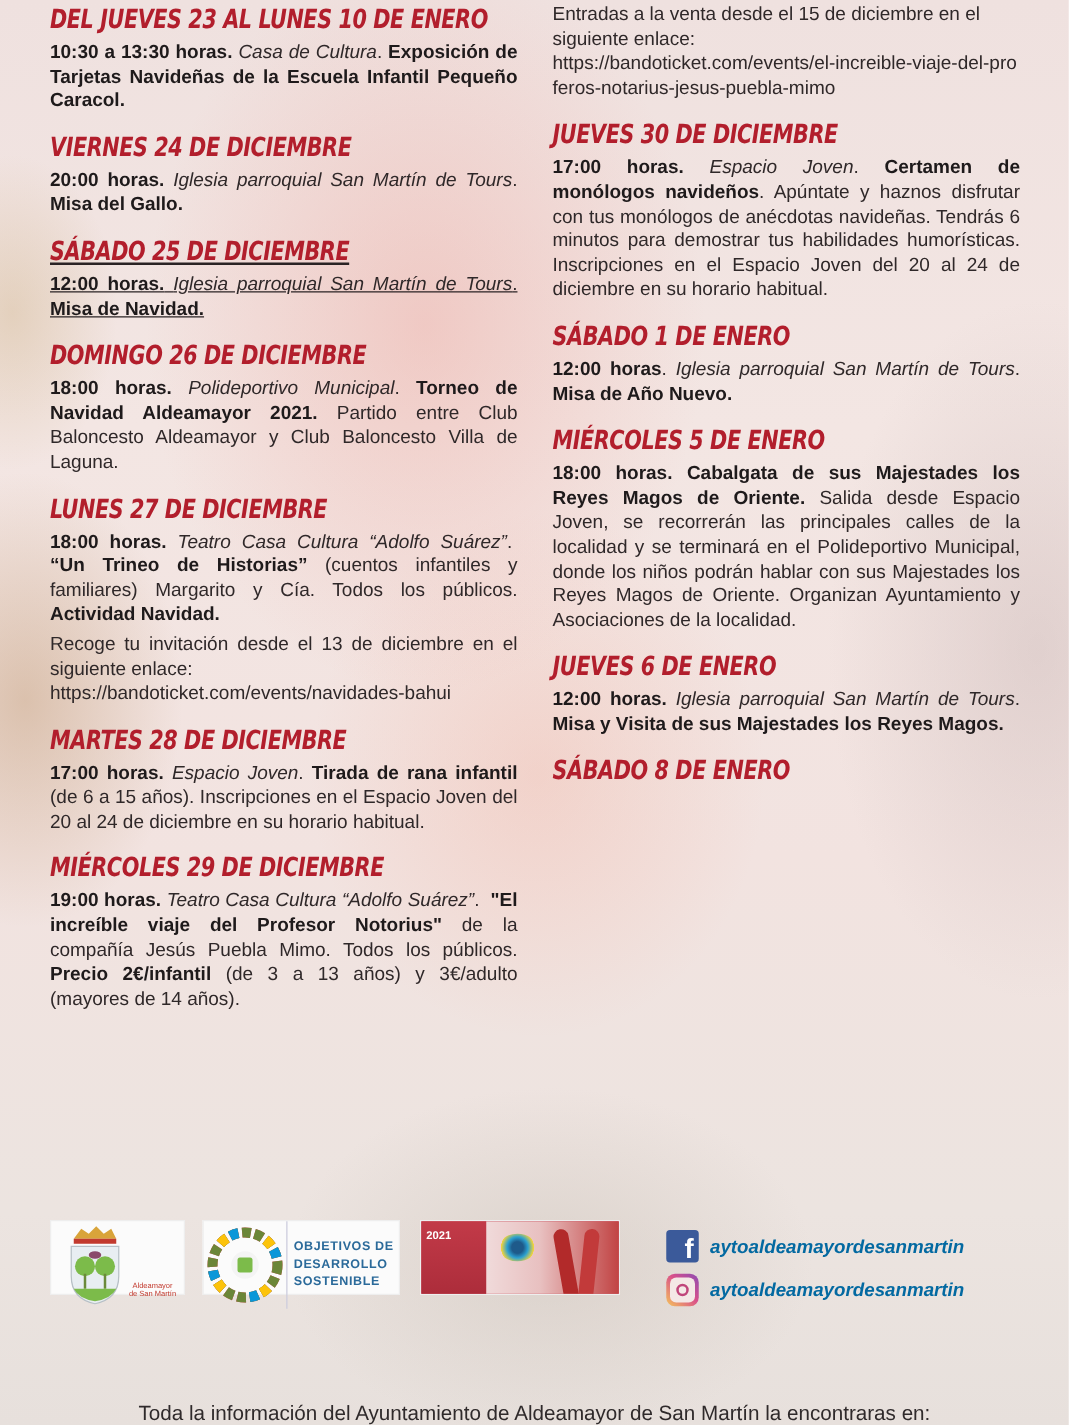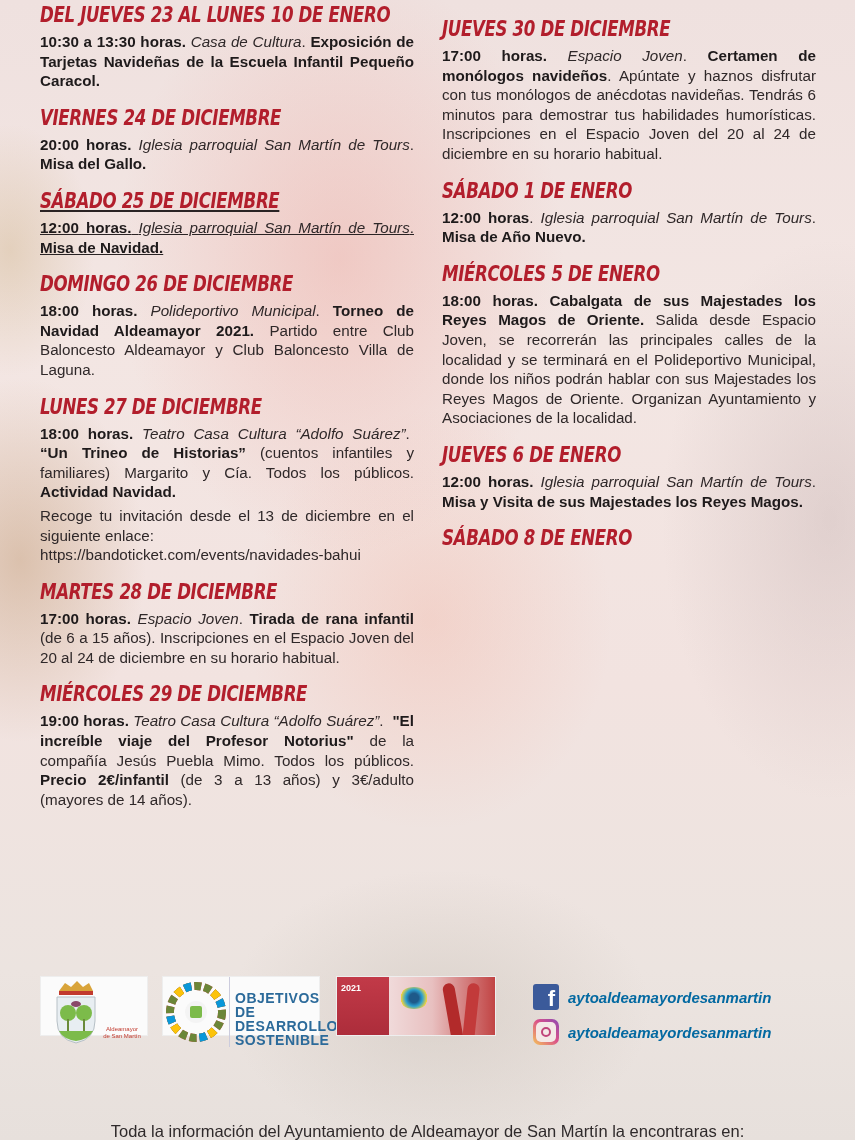--- a/index.html
+++ b/index.html
@@ -158,20 +158,26 @@
       <span>de la compañía Jesús Puebla Mimo. Todos los públicos.</span>
       <b>Precio 2€/infantil</b>
       <span>(de 3 a 13 años)</span>
       <span>y 3€/adulto (mayores de 14 años).</span>
     </p>
   </div>
 </div>
 
 <div class="col col-right" style="top:2px;">
 
+  <div class="block">
+    <p class="para" style="text-align:left;">
+      <span>Entradas a la venta desde el 15 de diciembre en el siguiente enlace:</span><br>
+      <span class="link">https://bandoticket.com/events/el-increible-viaje-del-proferos-notarius-jesus-puebla-mimo</span>
+    </p>
+  </div>
 
   <div class="block" style="margin-top:14px;">
     <div class="heading">JUEVES 30 DE DICIEMBRE</div>
     <p class="para gap-sm">
       <b>17:00 horas.</b>
       <i>Espacio Joven</i>.
       <b>Certamen de monólogos navideños</b>.
       <span>Apúntate y haznos disfrutar con tus monólogos de anécdotas navideñas. Tendrás 6 minutos para demostrar tus habilidades humorísticas. Inscripciones en el Espacio Joven del 20 al 24 de diciembre en su horario habitual.</span>
     </p>
   </div>
@@ -231,21 +237,21 @@
       <g transform="translate(33,35)">
         <circle r="26" fill="none" stroke="#e5243b" stroke-width="8" stroke-dasharray="7 3"></circle>
         <circle r="26" fill="none" stroke="#4c9f38" stroke-width="8" stroke-dasharray="7 3" stroke-dashoffset="30" opacity="0.8"></circle>
         <circle r="26" fill="none" stroke="#fcc30b" stroke-width="8" stroke-dasharray="7 33" stroke-dashoffset="60"></circle>
         <circle r="26" fill="none" stroke="#0a97d9" stroke-width="8" stroke-dasharray="7 33" stroke-dashoffset="90"></circle>
         <circle r="11" fill="#f4f4f4"></circle>
         <rect x="-6" y="-6" width="12" height="12" rx="2" fill="#7cbb4a"></rect>
       </g>
     </svg>
     <div style="position:absolute;left:66px;top:0;width:1px;height:70px;background:#ccd;"></div>
-    <div style="position:absolute;left:72px;top:14px;font-size:14px;line-height:14px;color:#2b6a9a;font-weight:bold;letter-spacing:0.5px;">
+    <div style="position:absolute;left:72px;top:14px;font-size:10px;line-height:14px;color:#2b6a9a;font-weight:bold;letter-spacing:0.5px;">
       <div>OBJETIVOS DE</div>
       <div>DESARROLLO</div>
       <div>SOSTENIBLE</div>
     </div>
   </div>
   <div class="logo-box logo-poster">
     <div style="position:absolute;left:0;top:0;width:52px;height:70px;background:linear-gradient(180deg,#c23a48,#a82a38);"></div>
     <div style="position:absolute;left:52px;top:0;width:108px;height:70px;background:linear-gradient(90deg,#f0dada 0%,#e8c0c0 40%,#c04040 100%);"></div>
     <div style="position:absolute;left:62px;top:10px;width:30px;height:22px;border-radius:50%;background:radial-gradient(circle,#1e5a8a 25%,#2ca0d0 45%,#f4d43a 70%,transparent 72%);"></div>
     <div style="position:absolute;left:110px;top:6px;width:12px;height:60px;background:#b22a2a;border-radius:6px;transform:rotate(-10deg);"></div>

